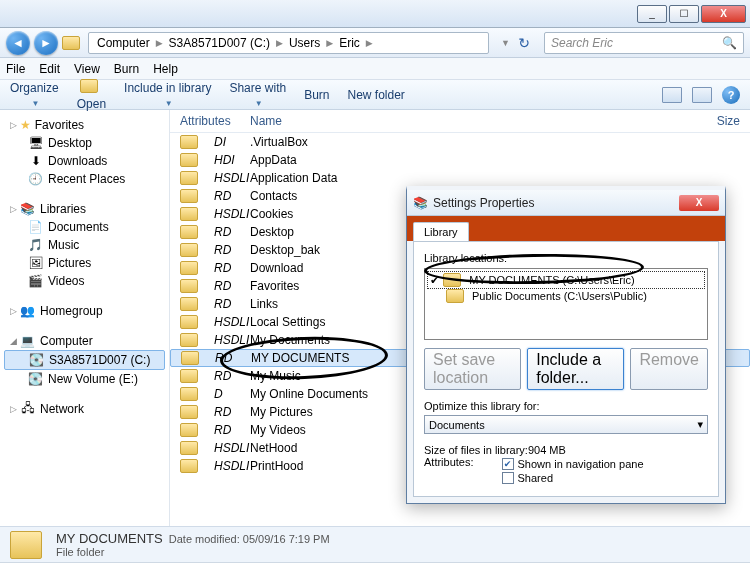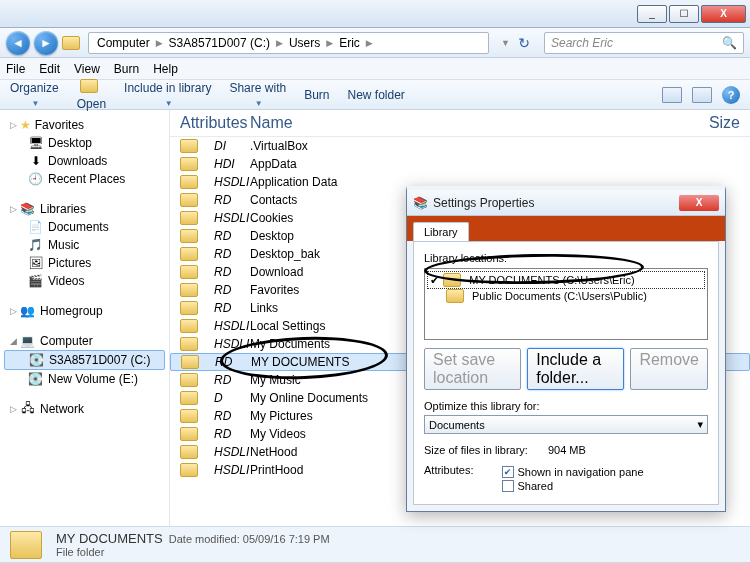--- a/index.html
+++ b/index.html
@@ -40,21 +40,21 @@
 .sb-group { margin-bottom: 12px; }
 .sb-title { display: flex; align-items: center; padding: 2px 10px; font-size: 12px; }
 .sb-item { display: flex; align-items: center; padding: 2px 10px 2px 28px; font-size: 12px; }
 .sb-item.selected { background: #d6e8fb; border: 1px solid #7fb4e8; border-radius: 2px; margin: 0 4px; padding-left: 24px; }
 .tri { width: 10px; color: #888; font-size: 9px; }
 .star { color: #f2c14e; margin-right: 4px; }
 .ic { width: 16px; height: 14px; display: inline-flex; align-items: center; justify-content: center; margin-right: 4px; flex-shrink: 0; }
 
 
 .filearea { flex: 1; overflow: hidden; }
-.headers { display: flex; border-bottom: 1px solid #e4ebf3; color: #355a8a; padding: 4px 0; font-size: 16px; }
+.headers { display: flex; border-bottom: 1px solid #e4ebf3; color: #355a8a; padding: 4px 0; font-size: 12px; }
 .col-attr { width: 80px; padding-left: 10px; }
 .col-name { flex: 1; }
 .col-size { width: 60px; text-align: right; padding-right: 10px; }
 .rows { }
 .row { display: flex; align-items: center; height: 18px; font-size: 12px; }
 .row.selected { background: #d6e8fb; border: 1px solid #7fb4e8; border-radius: 2px; }
 .row .attr { width: 80px; padding-left: 10px; display: flex; align-items: center; gap: 12px; white-space: nowrap; font-style: italic; }
 .row .name { flex: 1; white-space: nowrap; }
 
 
@@ -411,21 +411,21 @@
     <div class="btnrow">
       <div class="wbtn disabled">Set save location</div>
       <div class="wbtn primary">Include a folder...</div>
       <div class="wbtn disabled">Remove</div>
     </div>
     <div>Optimize this library for:</div>
     <div class="sel-wide">
         <span>Documents</span>
         <span>▾</span>
       </div>
-    <div style="display:flex;gap:20px;margin-bottom:8px">
+    <div style="display:flex;">
       <span>Size of files in library:</span>
       <span>904 MB</span>
     </div>
     <div style="display:flex;gap:28px;align-items:flex-start">
       <span>Attributes:</span>
       <div>
         <div class="chk">
             <span class="box">✔</span>
             <span>Shown in navigation pane</span>
           </div>

